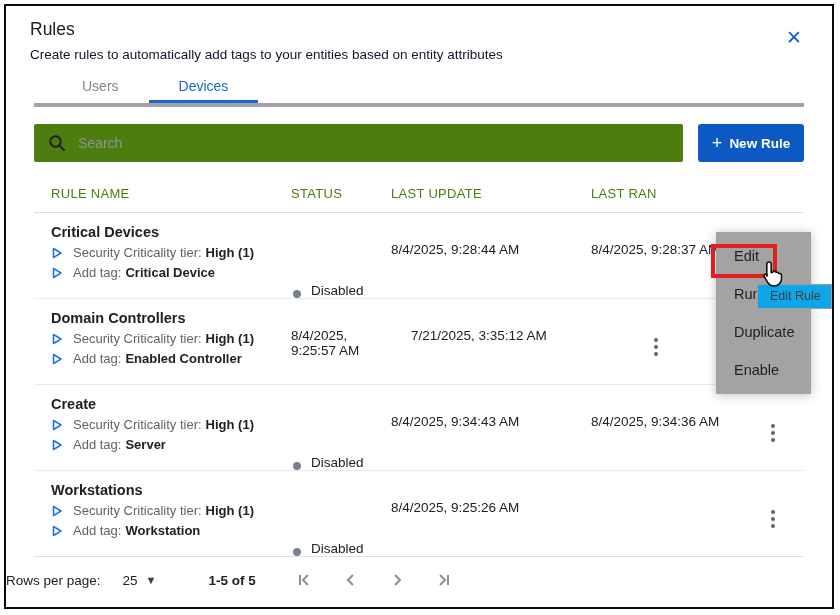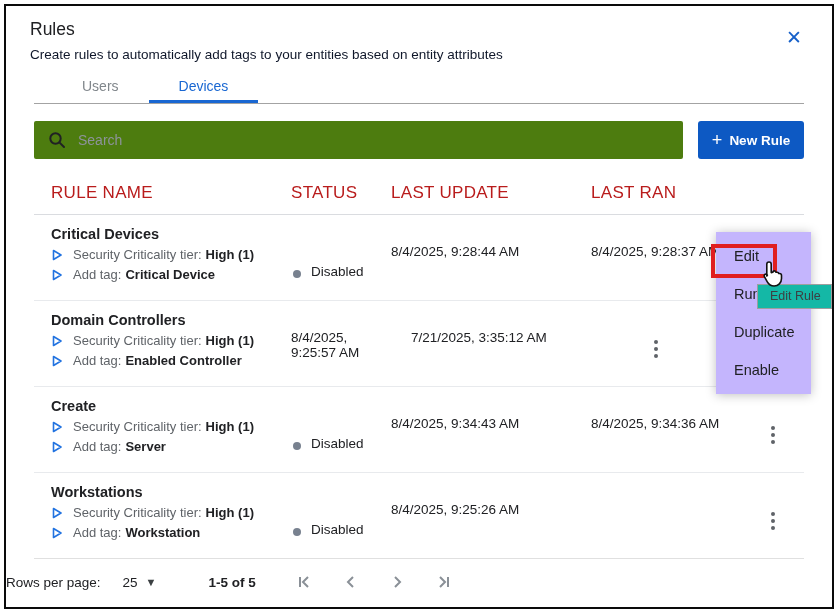--- a/index.html
+++ b/index.html
@@ -9,74 +9,74 @@
     border:2px solid #0a0a0a; background:#fff; }
 
   
   .hdr { padding:13px 24px 0 24px; position:relative; }
   .title { font-size:17.5px; color:#202124; font-weight:400; }
   .subtitle { font-size:13.5px; color:#0f172a; margin-top:7px; }
   .close-btn { position:absolute; right:30px; top:22px; color:#1660c9; font-size:19px;
     font-weight:600; cursor:pointer; line-height:1; }
 
   
-  .tabs { margin:6px 28px 0 28px; border-bottom:1px solid #a3a3a3; display:flex; padding-left:18px;text-align:center; }
+  .tabs { margin:6px 28px 0 28px; border-bottom:4px solid #a3a3a3; display:flex; padding-left:18px;text-align:center; }
   .tab { padding:10px 30px 9px 30px; font-size:14px; color:#80868b; font-weight:500; cursor:pointer; }
   .tab.active { color:#1967d2; border-bottom:3px solid #1967d2; padding-bottom:6px; }
 
   
   .toolbar { margin:17px 28px 0 28px; display:flex; align-items:stretch; }
   .search-box { flex:1; background:#4d7c0f; border-radius:2px; display:flex; align-items:center;
     height:38px; padding:0 14px; }
   .search-box svg { flex:0 0 auto; }
   .search-box input { border:none; outline:none; background:transparent; margin-left:12px;
     font-size:14px; color:#202124; width:100%; font-family:inherit; }
   .search-box input::placeholder { color:#8d939b; }
   .new-rule { margin-left:15px; width:106px; height:38px; background:#0d59c3; color:#fff;
     border:none; border-radius:3px; font-size:13.5px; font-weight:700; cursor:pointer;
     display:flex; align-items:center; justify-content:center; gap:7px; font-family:inherit; }
   .new-rule .plus { font-size:18px; font-weight:400; line-height:1; margin-top:-1px; }
 
   
   .table { margin:0 28px; }
   .grid-row { display:grid; grid-template-columns:240px 100px 180px 170px 1fr; padding-left:17px; }
   .thead { padding-top:24px; padding-bottom:11px; border-bottom:1px solid #dadce0; }
-  .th { font-size:17px; color:#b91c1c; letter-spacing:0.3px; }
+  .th { font-size:13px; color:#4d7c0f; letter-spacing:0.3px; }
   .th.ran, .td.ran { padding-left:20px; }
   .trow { height:86px; border-bottom:1px solid #e8eaed; padding-top:11px; }
   .rule-name { font-size:14.5px; font-weight:700; color:#202124; margin-bottom:5px; }
   .subline { display:flex; align-items:center; font-size:13px; color:#5f6368; margin-top:5px; }
   .subline svg { margin-right:10px; flex:0 0 auto; }
   .subline b { color:#202124; font-weight:700; margin-left:4px; }
   .td { font-size:13.5px; color:#202124; }
-  .td.status { padding-top:17px; display:flex; align-items:center; }
+  .td.status { padding-top:17px; display:flex; align-items:flex-end; }
   .dot { width:8px; height:8px; border-radius:50%; margin:4px 10px 0 2px; background:#78818f; }
   .td.date { padding-top:18px; }
   .td.actions { display:flex; align-items:center; justify-content:center; }
   .kebab { display:flex; flex-direction:column; gap:3px; padding:6px; cursor:pointer; }
   .kebab i { width:4px; height:4px; border-radius:50%; background:#5f6368; }
 
   
   .footer { height:46px; display:flex; align-items:center; justify-content:flex-start;
     padding-right:48px; font-size:13.5px; color:#202124; }
   .rpp-label { color:#202124; }
   .rpp-select { margin-left:22px; display:flex; align-items:center; gap:8px; cursor:pointer; }
   .rpp-caret { font-size:11px; color:#3c4043; }
   .range { margin-left:52px;font-weight:bold; }
   .pg-btns { display:flex; align-items:center; margin-left:26px; }
   .pg-btn { width:46px; height:26px; display:flex; align-items:center; justify-content:center; cursor:pointer; }
 
   
-  .menu { position:absolute; left:716px; top:232px; width:95px; background:#c4b5fd;
+  .menu { position:absolute; left:716px; top:232px; width:95px; background:#a3a3a3;
     box-shadow:0 1px 10px rgba(0,0,0,0.25); z-index:10; padding:5px 0; }
   .menu-item { height:38px; display:flex; align-items:center; padding-left:18px;
     font-size:14.5px; color:#202124; cursor:pointer; }
   .red-box { position:absolute; left:711px; top:244px; width:66px; height:34px;
     border:4px solid #e01f1f; z-index:12; pointer-events:none; }
-  .tooltip { position:absolute; left:757px; top:284px; z-index:11; background:#14b8a6;
+  .tooltip { position:absolute; left:757px; top:284px; z-index:11; background:#0ea5e9;
     border:1px solid #9e9e9e; padding:4px 10px 5px 12px; font-size:12.5px; color:#3c4043;
     white-space:nowrap; }
   .cursor { position:absolute; left:760px; top:260px; z-index:13; pointer-events:none; }
 </style>
 </head>
 <body>
 
 <div class="frame">
 
   <div class="hdr">

